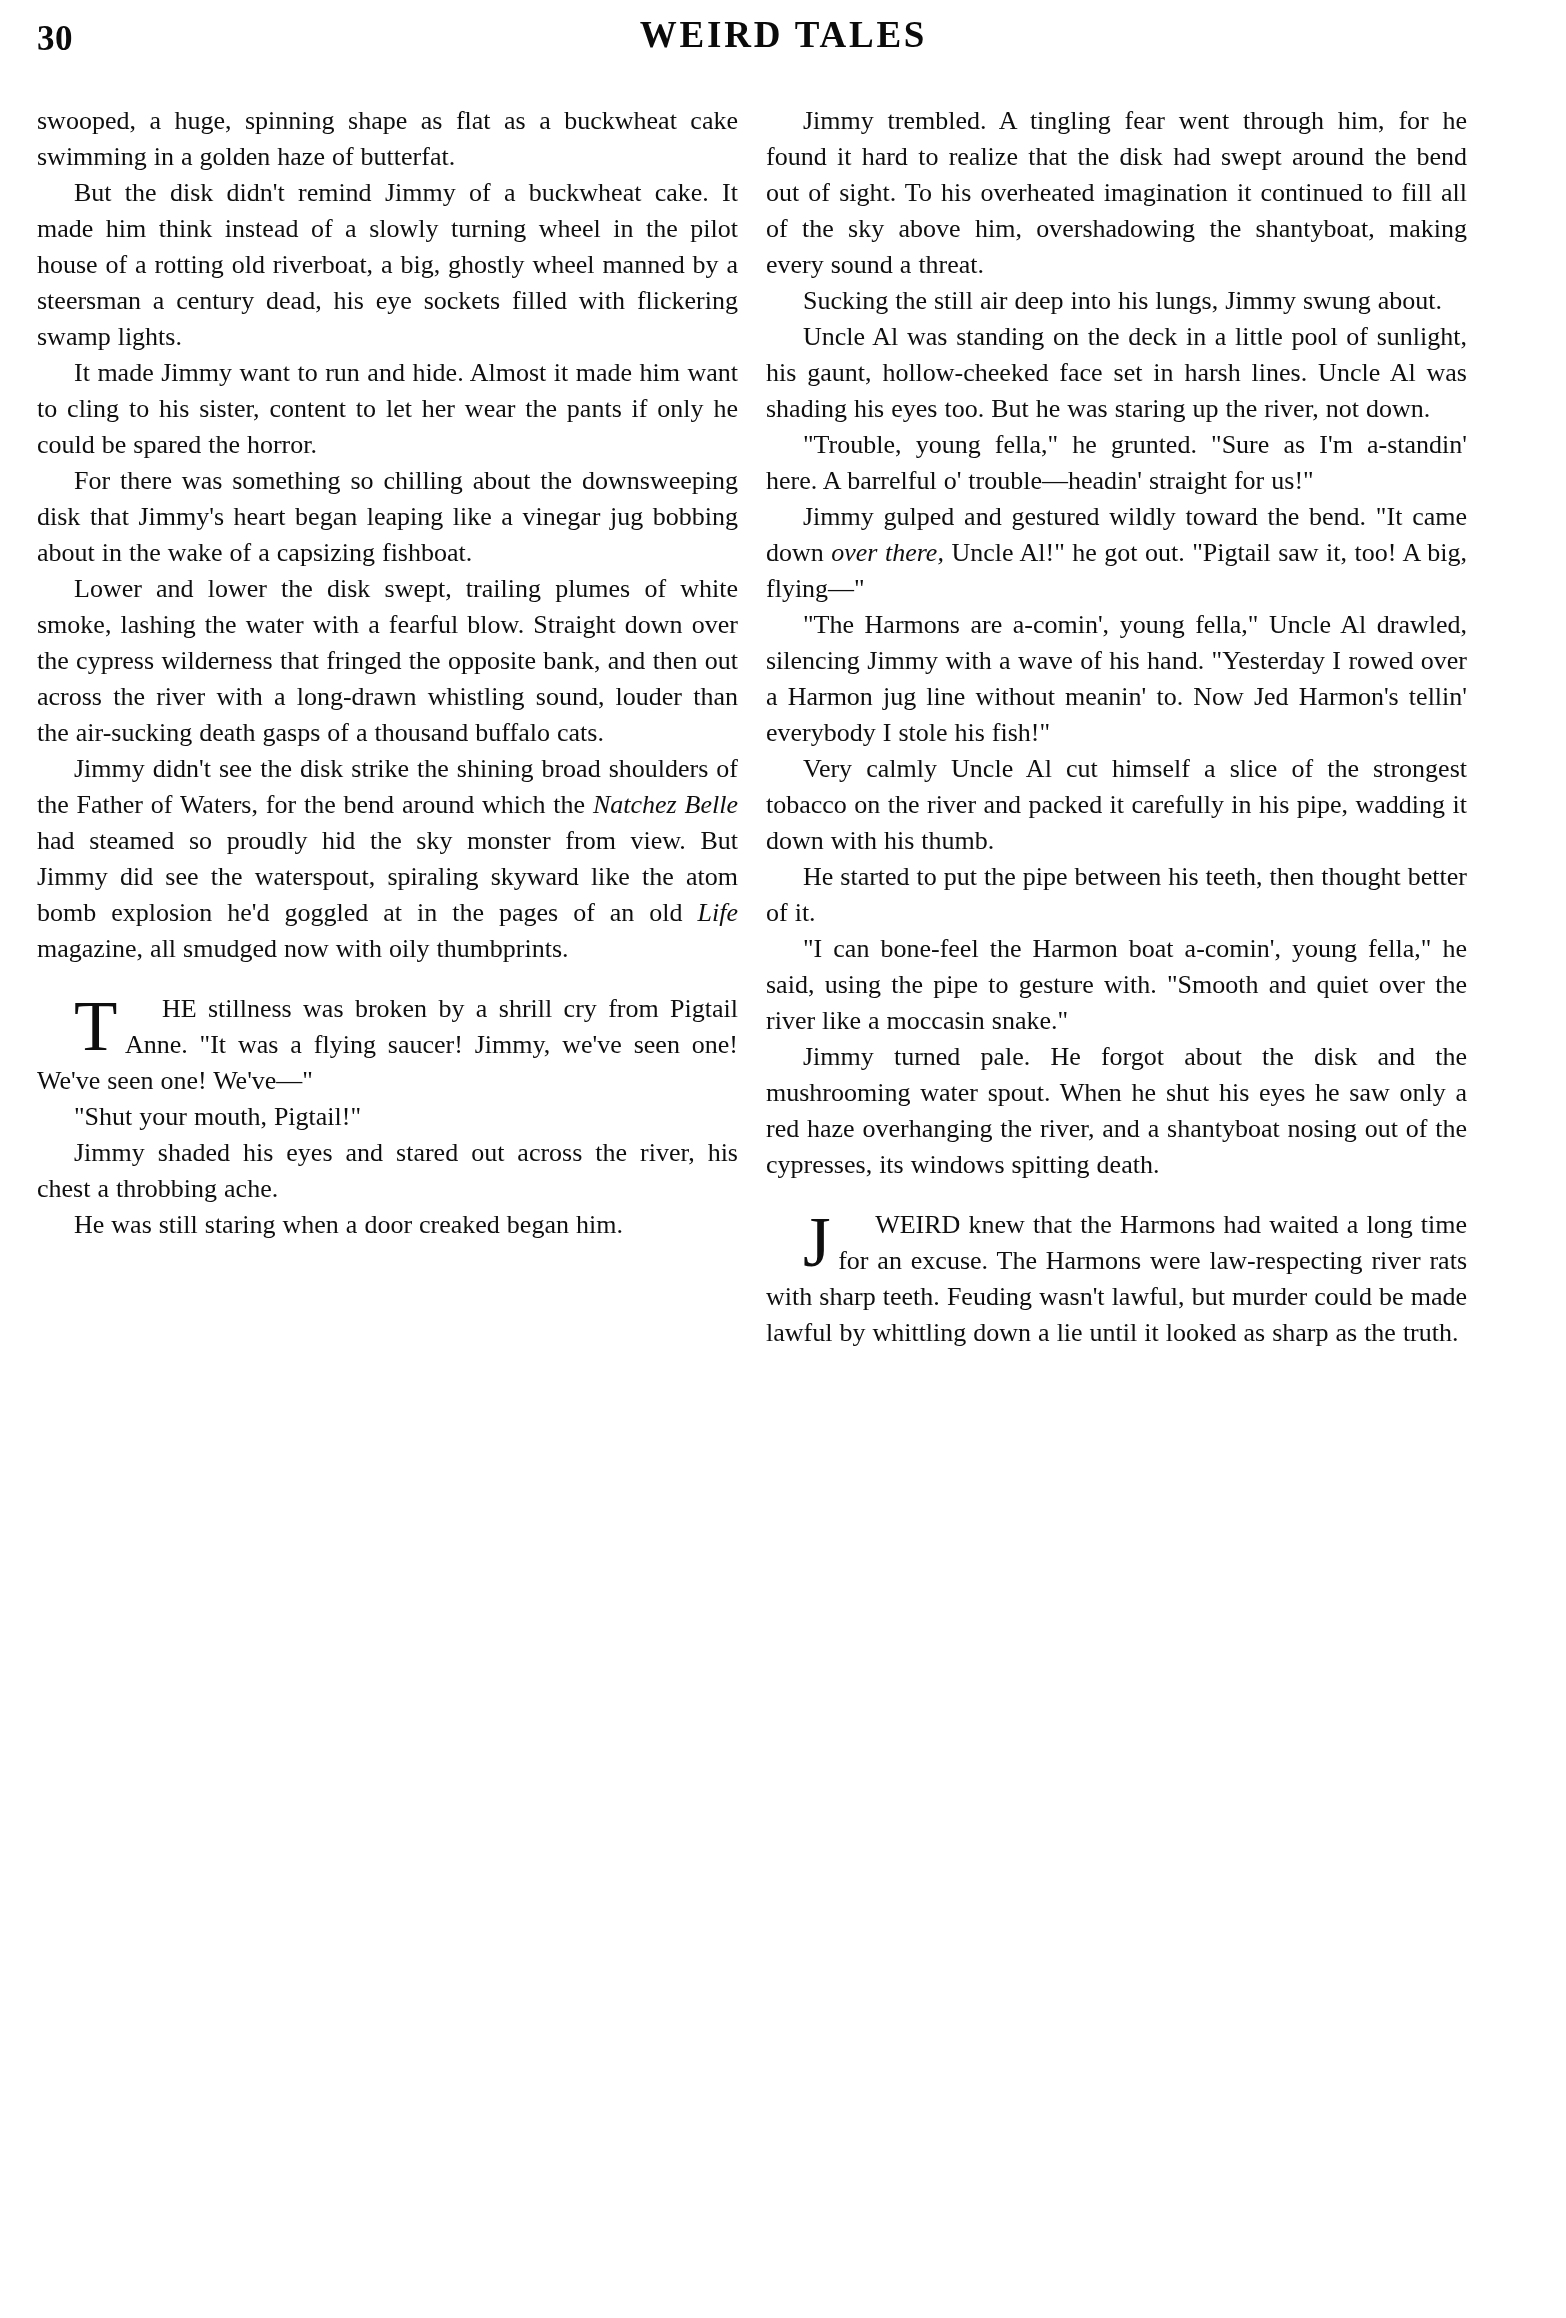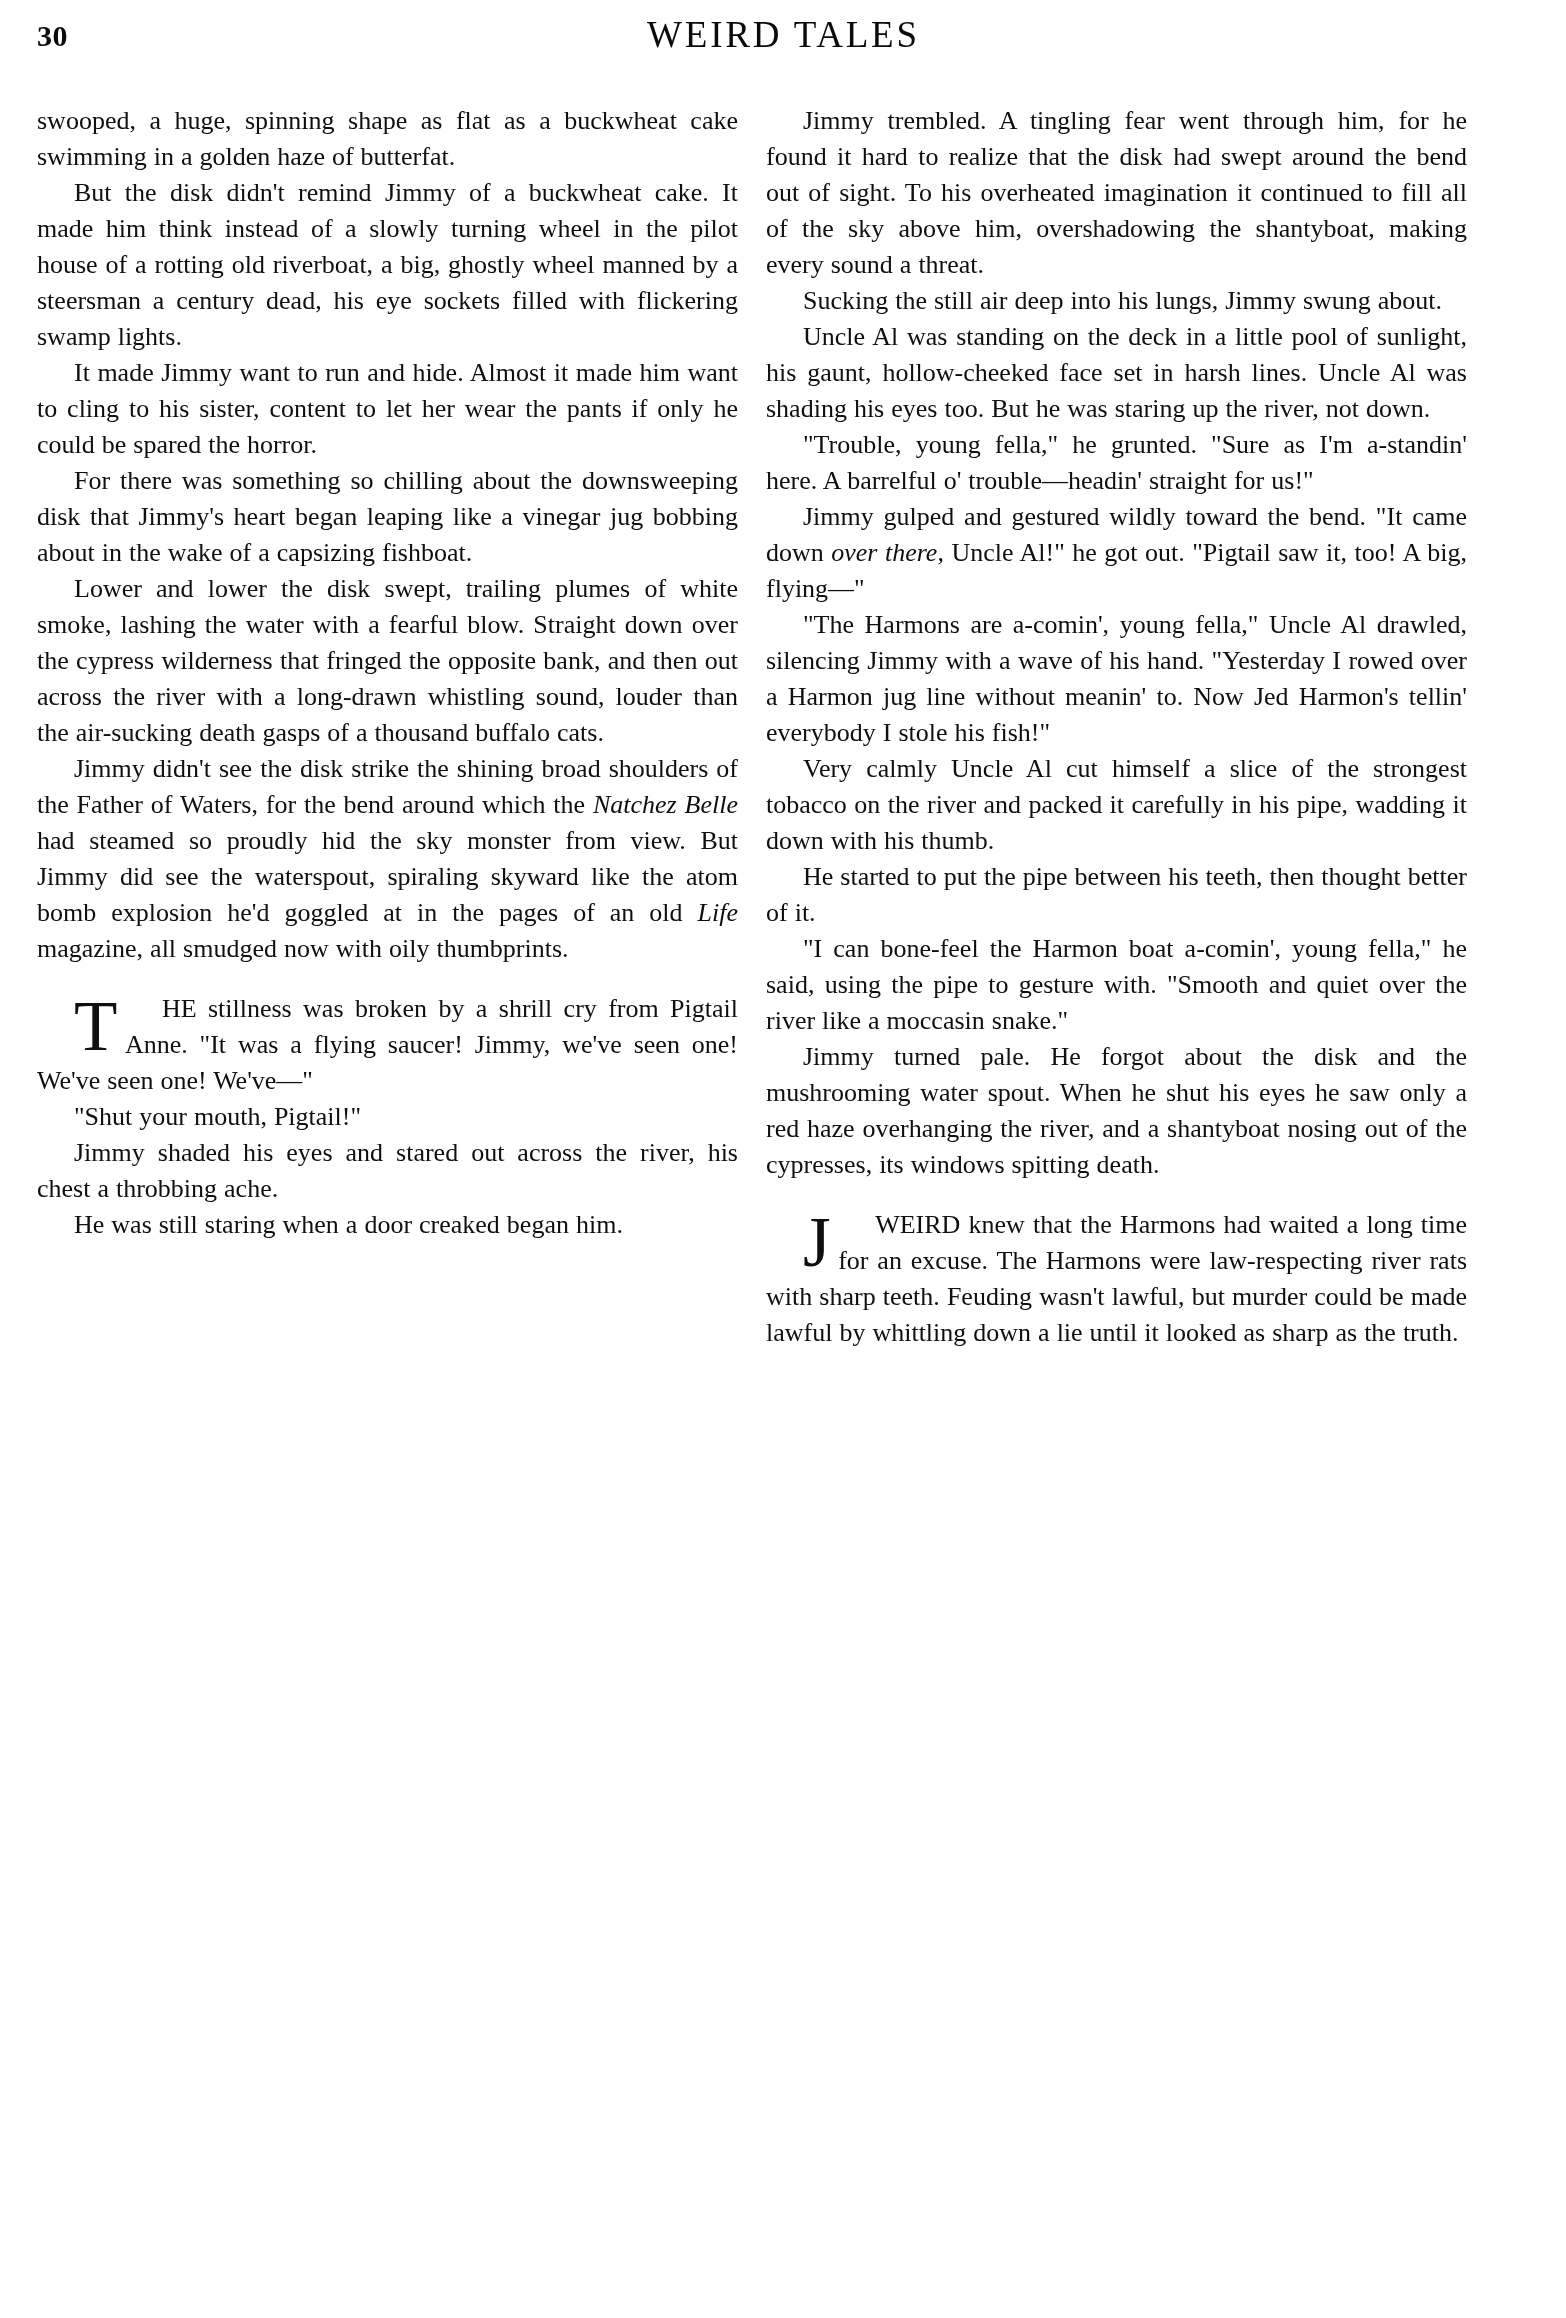--- a/index.html
+++ b/index.html
@@ -27,33 +27,33 @@
     position: relative;
     height: 66px;
     margin: 13px 37px 0 37px;
   }
   .folio {
     position: absolute;
     left: 0;
     top: 5.6px;
     font-family: "Liberation Serif", serif;
     font-weight: bold;
-    font-size: 30px;
+    font-size: 35px;
     letter-spacing: 0.5px;
     color: #111;
     text-align: right;
   }
   .mag-title {
     position: absolute;
     left: 0;
     right: 0;
     top: 0;
     text-align: center;
     font-family: "Liberation Serif", serif;
-    font-weight: normal;
+    font-weight: bold;
     font-size: 37px;
     letter-spacing: 2.8px;
     color: #111;
   }
   .columns {
     position: absolute;
     top: 90px;
     left: 37px;
     right: 37px;
     bottom: 17px;

